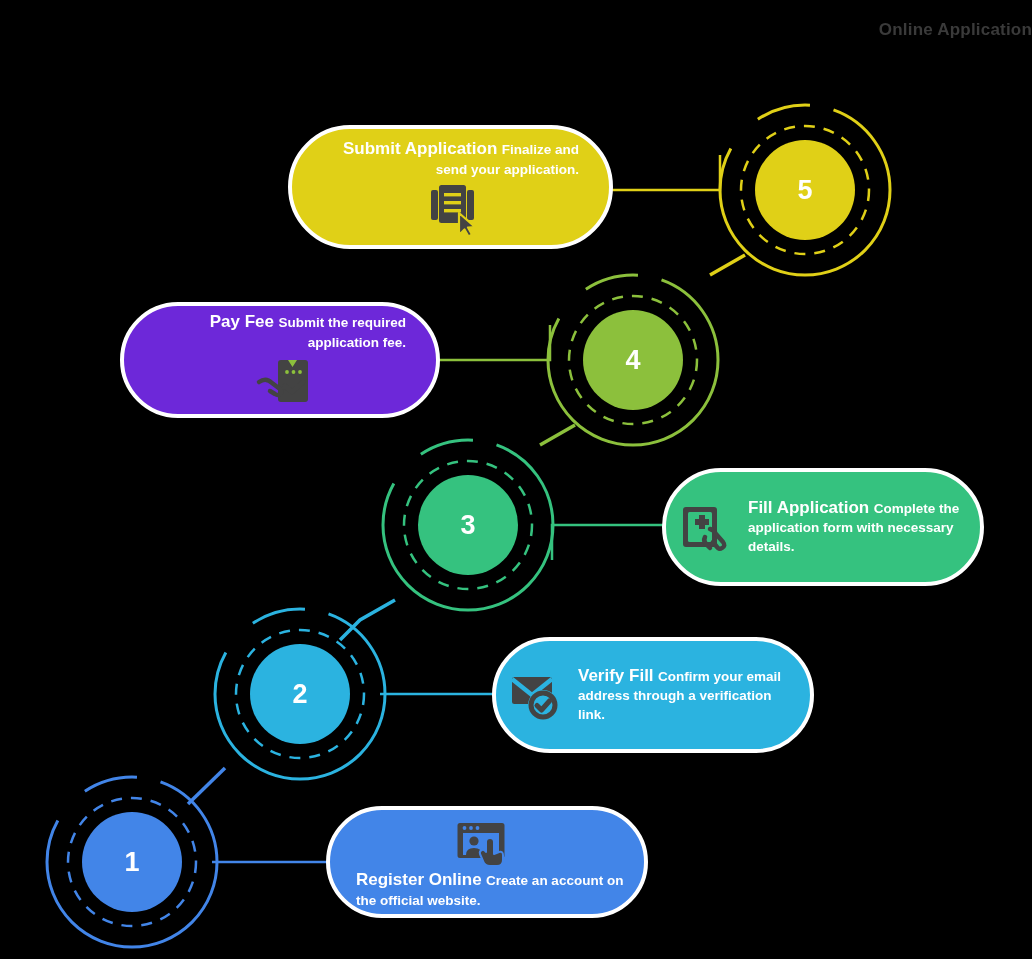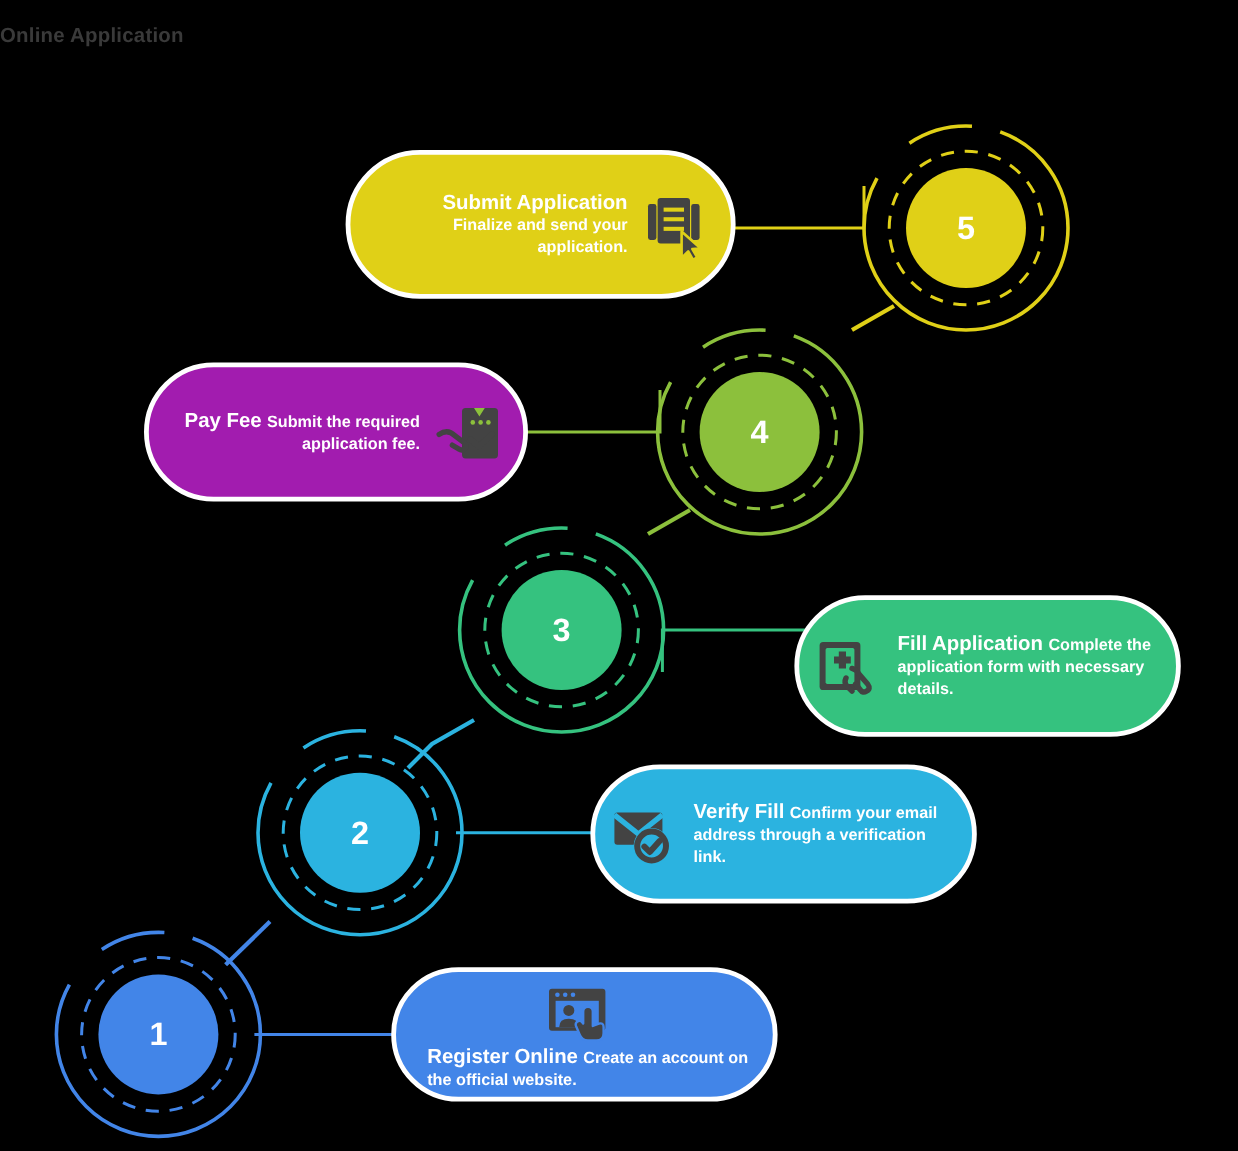--- a/index.html
+++ b/index.html
@@ -23,21 +23,21 @@
     height: 959px;
     background: #000000;
   }
 
   
   #page-title {
     position: absolute;
     left: 0;
     top: 20px;
     width: 1032px;
-    text-align: left;
+    text-align: right;
     font-size: 17px;
     font-weight: 600;
     letter-spacing: .2px;
     color: #3a3a3a;
     user-select: none;
   }
 
   
   #connectors {
     position: absolute;
@@ -103,21 +103,21 @@
     margin-bottom: 6px;
     white-space: nowrap;
   }
   .card .card-desc {
     color: #ffffff;
     font-size: 13.5px;
     font-weight: bold;
     line-height: 1.25;
   }
   
-  .card.icon-right .card-body { flex-direction: row; justify-content: flex-end; }
+  .card.icon-right .card-body { flex-direction: column; justify-content: flex-end; }
   .card.icon-right .txt { text-align: right; padding-right: 12px; }
   
   .card.icon-left .card-body { flex-direction: row; justify-content: flex-start; }
   .card.icon-left .txt { text-align: left; padding-left: 12px; }
 
   .card-icon {
     width: 56px;
     height: 56px;
     flex: 0 0 56px;
     display: flex;
@@ -189,21 +189,21 @@
   <div class="node" style="left:533px; top:260px;">
     <svg class="ring-svg" viewBox="0 0 200 200">
       <circle cx="100" cy="100" r="85" fill="none" stroke="#8cc03c" stroke-width="3" stroke-dasharray="415 40 55 24" stroke-dashoffset="105"></circle>
       <circle cx="100" cy="100" r="64" fill="none" stroke="#8cc03c" stroke-width="2.5" stroke-dasharray="11 9"></circle>
     </svg>
     <div class="disc" style="background:#8cc03c;">
       <span class="num">4</span>
     </div>
   </div>
 
-  <div class="card icon-right" style="left:120px; top:302px; width:320px; height:116px; background:#a21caf;">
+  <div class="card icon-right" style="left:120px; top:302px; width:320px; height:116px; background:#6d28d9;">
     <div class="card-body" style="padding:0 18px 0 24px;">
       <span class="txt">
         <span class="card-title">Pay Fee</span>
         <span class="card-desc">Submit the required application fee.</span>
       </span>
       <span class="card-icon">
         <svg viewBox="0 0 56 56" width="56" height="56">
           <path d="M26 8 h24 a3 3 0 0 1 3 3 v36 a3 3 0 0 1 -3 3 h-24 a3 3 0 0 1 -3 -3 v-36 a3 3 0 0 1 3 -3 z" fill="#434343"></path>
           <path d="M26 8 h7 l4.5 7 L42 8 h8" fill="#8cc03c"></path>
           <circle cx="32" cy="20" r="1.9" fill="#8cc03c"></circle>
@@ -219,21 +219,21 @@
   <div class="node" style="left:368px; top:425px;">
     <svg class="ring-svg" viewBox="0 0 200 200">
       <circle cx="100" cy="100" r="85" fill="none" stroke="#35c27f" stroke-width="3" stroke-dasharray="415 40 55 24" stroke-dashoffset="105"></circle>
       <circle cx="100" cy="100" r="64" fill="none" stroke="#35c27f" stroke-width="2.5" stroke-dasharray="11 9"></circle>
     </svg>
     <div class="disc" style="background:#35c27f;">
       <span class="num">3</span>
     </div>
   </div>
 
-  <div class="card icon-left" style="left:662px; top:468px; width:322px; height:118px; background:#35c27f;margin-top:28px;">
+  <div class="card icon-left" style="left:662px; top:468px; width:322px; height:118px; background:#35c27f;">
     <div class="card-body" style="padding:0 20px 0 14px;">
       <span class="card-icon">
         <svg viewBox="0 0 56 56" width="56" height="56">
           <path d="M6 8 h28 a3 3 0 0 1 3 3 v34 a3 3 0 0 1 -3 3 h-28 a3 3 0 0 1 -3 -3 v-34 a3 3 0 0 1 3 -3 z" fill="#434343"></path>
           <rect x="8" y="13" width="24" height="30" rx="1.5" fill="#35c27f"></rect>
           <path d="M15 20 h4 v-4 h6 v4 h4 v6 h-4 v4 h-6 v-4 h-4 z" fill="#434343"></path>
           <path d="M30 30 q4 1 6 5 l7 8 q3 4 -1 6 q-3 2 -5 -1 l-4 -5" fill="none" stroke="#434343" stroke-width="4.5" stroke-linecap="round" stroke-linejoin="round"></path>
           <path d="M25 38 q-2 4 1 7 l4 4" fill="none" stroke="#434343" stroke-width="4.5" stroke-linecap="round"></path>
         </svg>
       </span>

